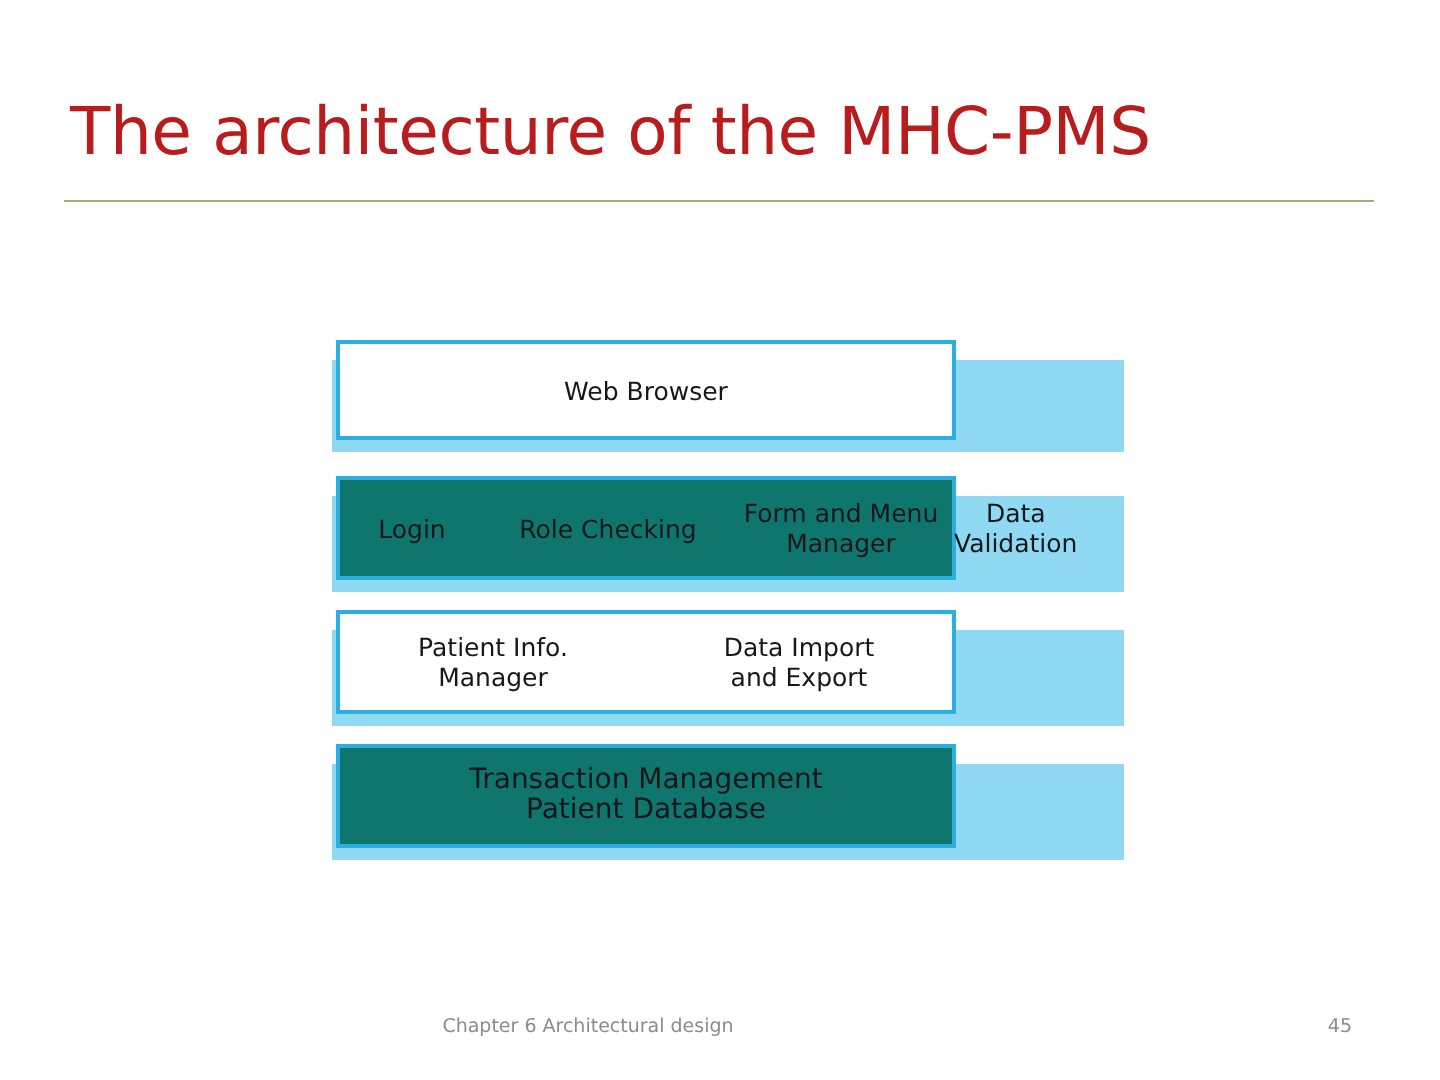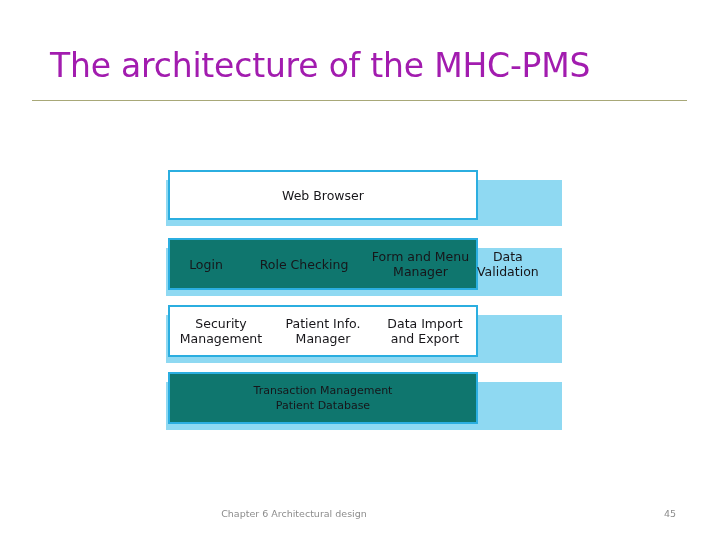--- a/index.html
+++ b/index.html
@@ -11,25 +11,25 @@
     height: 540px;
     background: #ffffff;
     font-family: "Liberation Sans", sans-serif;
     overflow: hidden;
     position: relative;
   }
 
   
   #slide-title {
     position: absolute;
-    left: 50px;
+    left: 35px;
     top: 40px;
     width: 630px;
     height: 52px;
-    color: #a21caf;
+    color: #b91c1c;
     font-family: "DejaVu Sans", sans-serif;
     font-size: 33px;
     font-weight: 400;
     letter-spacing: -0.2px;
     line-height: 52px;
     white-space: nowrap;
   }
 
   #title-divider {
     position: absolute;
@@ -82,21 +82,21 @@
 
   .layer-cell {
     flex: 1 1 0;
     text-align: center;
     font-size: 12.5px;
     line-height: 15px;
     padding: 0 2px;
   }
   .layer-cell.single {
     flex: 1 1 100%;
-    font-size: 11px;
+    font-size: 14px;
   }
   #layer-presentation .layer-cell { font-size: 12.5px; }
 
   
   #layer-ui .layer-cell:nth-child(1) { flex: 0 0 68px; }
   #layer-ui .layer-cell:nth-child(2) { flex: 0 0 120px; }
   #layer-ui .layer-cell:nth-child(3) { flex: 0 0 105px; }
   #layer-ui .layer-cell:nth-child(4) { flex: 1 1 auto; }
 
   
@@ -133,21 +133,20 @@
   </div>
 
   <div class="layer fill-blue" id="layer-ui">
     <div class="layer-cell">Login</div>
     <div class="layer-cell">Role Checking</div>
     <div class="layer-cell">Form and Menu<br>Manager</div>
     <div class="layer-cell">Data<br>Validation</div>
   </div>
 
   <div class="layer fill-white" id="layer-services">
-    <div class="layer-cell">Security<br>Management</div>
     <div class="layer-cell">Patient Info.<br>Manager</div>
     <div class="layer-cell">Data Import<br>and Export</div>
   </div>
 
   <div class="layer fill-blue" id="layer-data">
     <div class="layer-cell single">Transaction Management<br>Patient Database</div>
   </div>
 
 </div>
 

